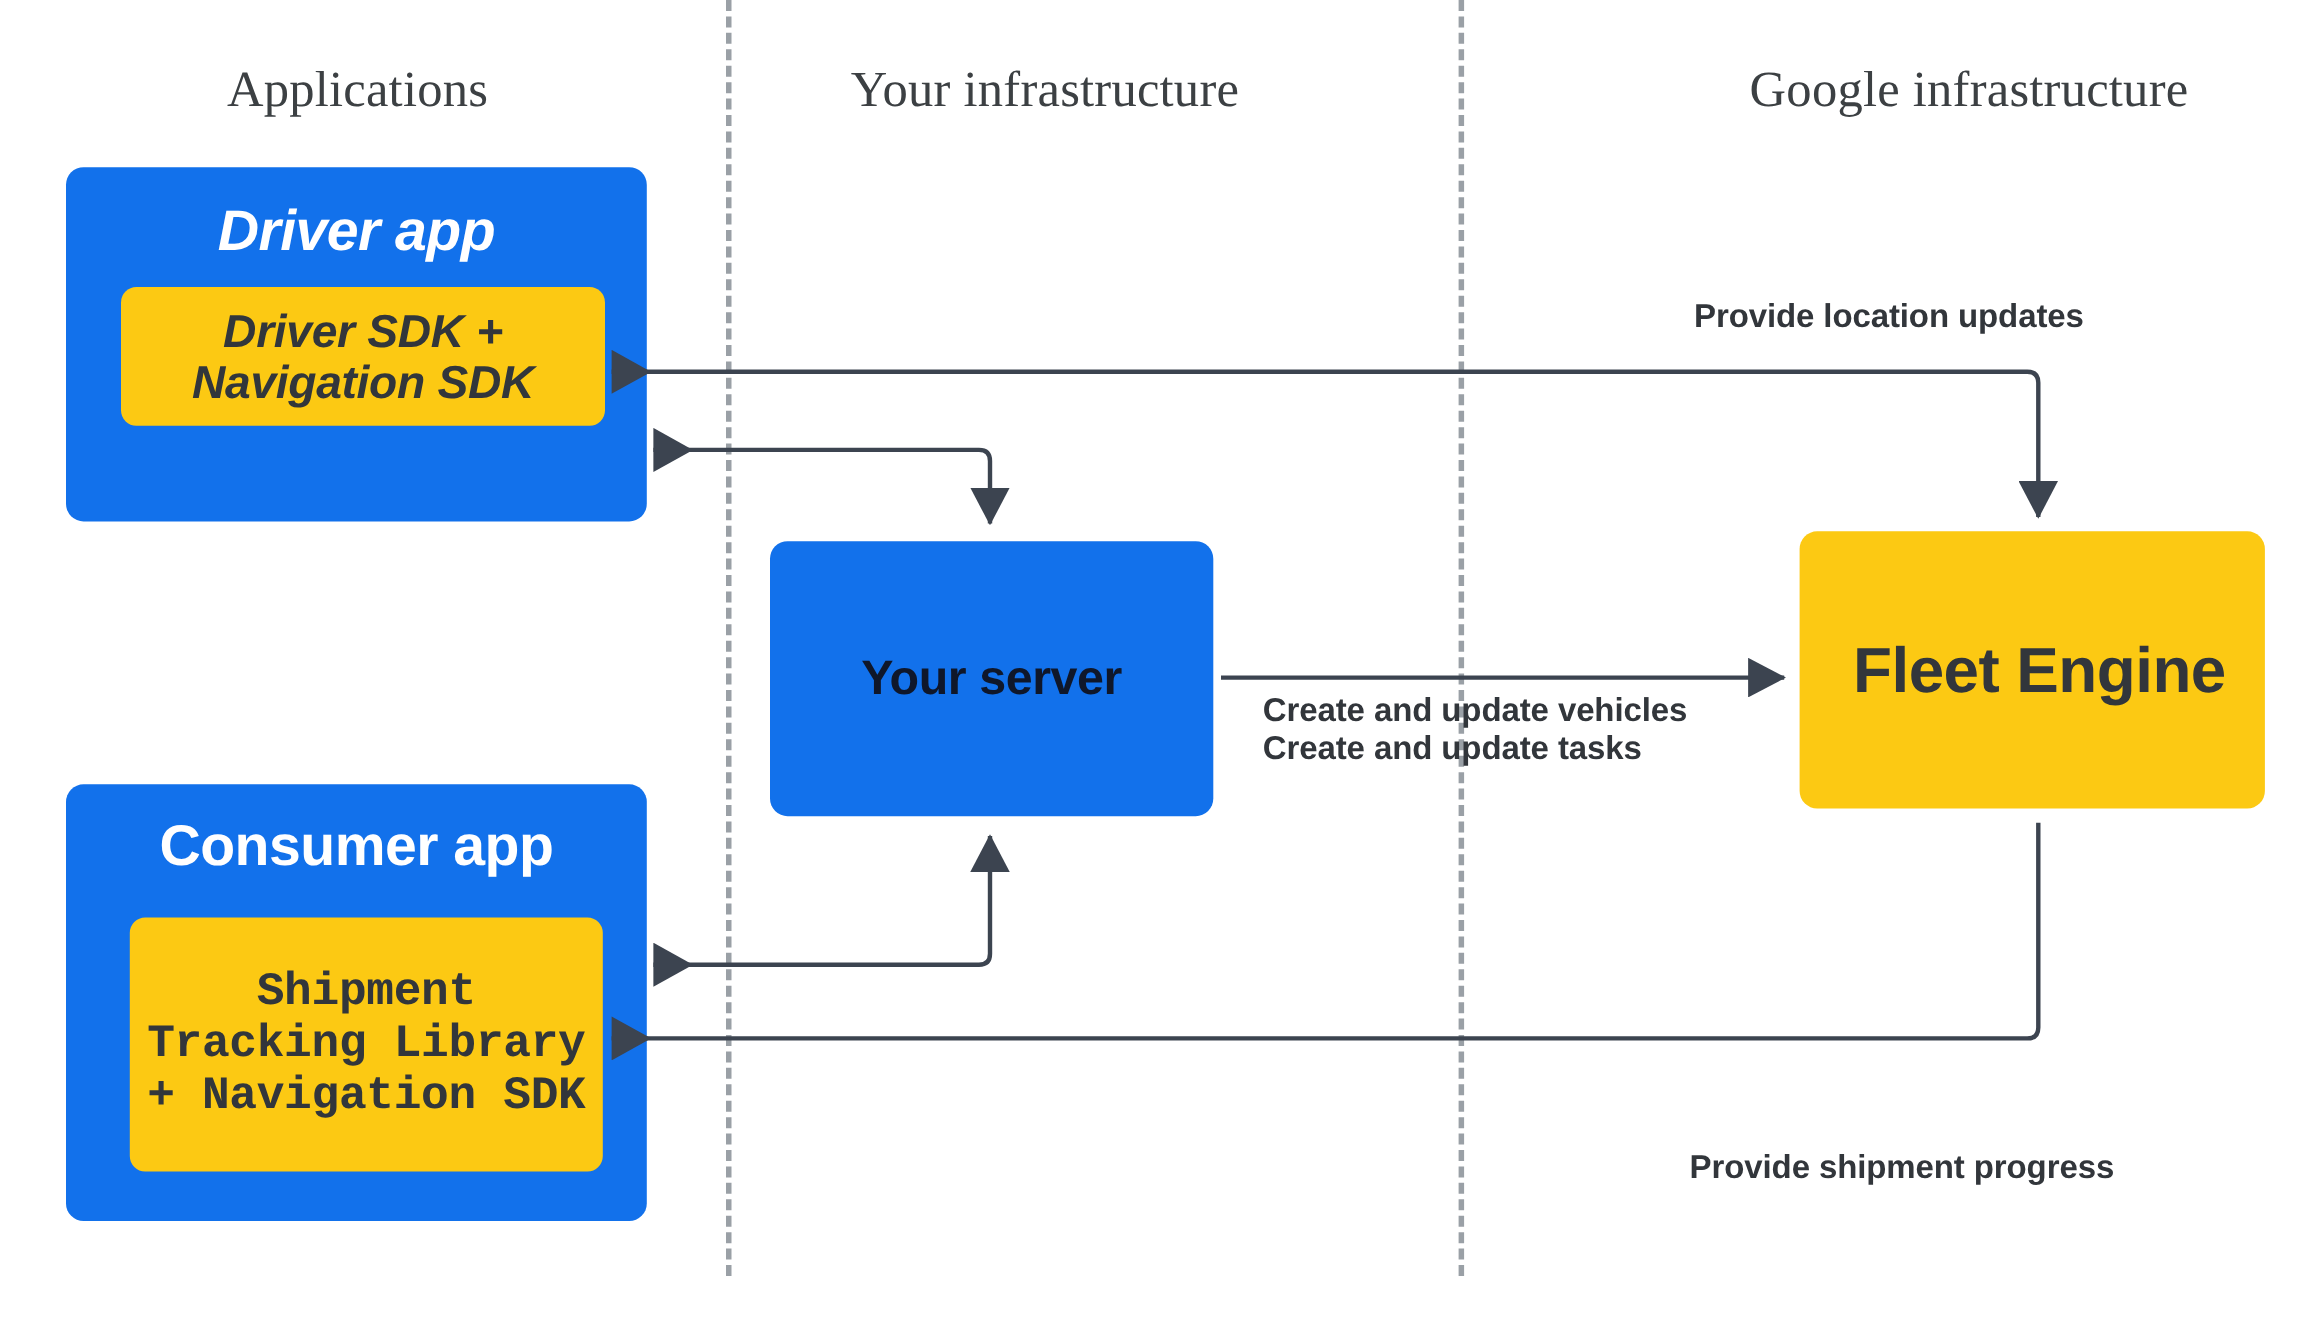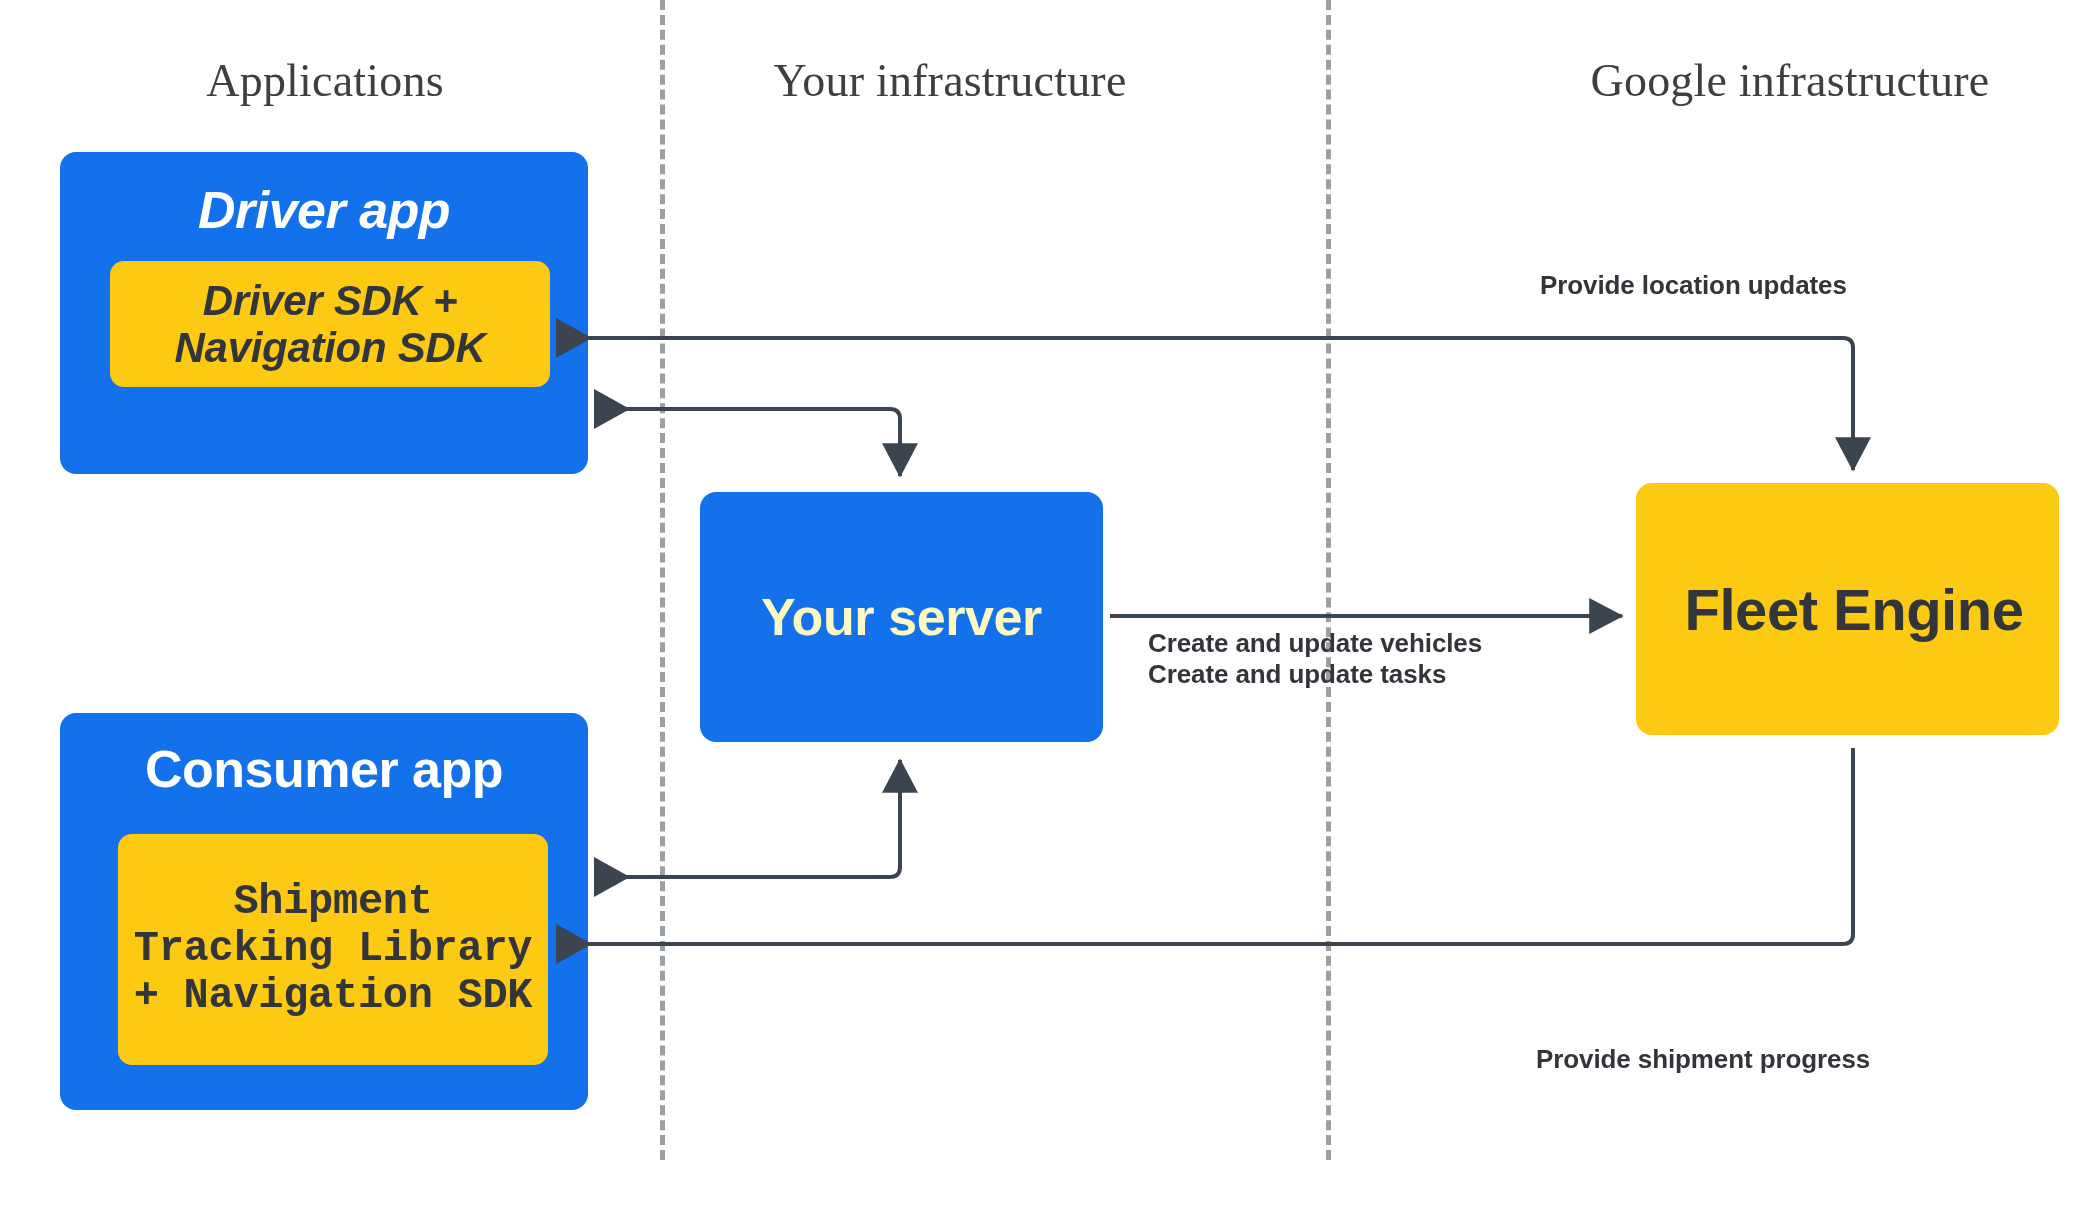--- a/index.html
+++ b/index.html
@@ -74,23 +74,23 @@
   }
   .server-box {
     position: absolute;
     background: #1271EB;
     border-radius: 16px;
     display: flex;
     align-items: center;
     justify-content: center;
   }
   .server-label {
-    color: #fef9c3;
+    color: #0f172a;
     font-weight: bold;
-    font-size: 52px;
+    font-size: 44px;
     letter-spacing: -0.4px;
     white-space: nowrap;
   }
   .engine-box {
     position: absolute;
     background: #FCC913;
     border-radius: 16px;
     display: flex;
     align-items: center;
     justify-content: center;
@@ -100,21 +100,21 @@
     color: #32363B;
     font-weight: bold;
     font-size: 58px;
     letter-spacing: -0.5px;
     white-space: nowrap;
   }
   .edge-label {
     position: absolute;
     color: #32363B;
     font-weight: bold;
-    font-size: 26px;
+    font-size: 30px;
     line-height: 1.18;
     white-space: nowrap;
     letter-spacing: -0.1px;
   }
   #wires {
     position: absolute;
     left: 0; top: 0;
     width: 2089px;
     height: 1208px;
     pointer-events: none;

